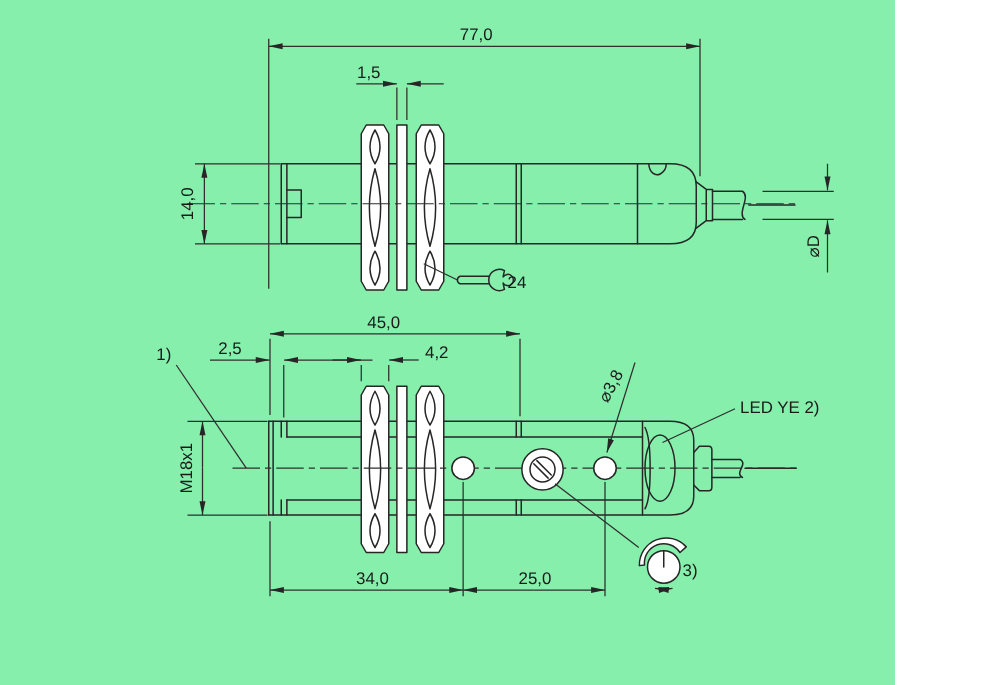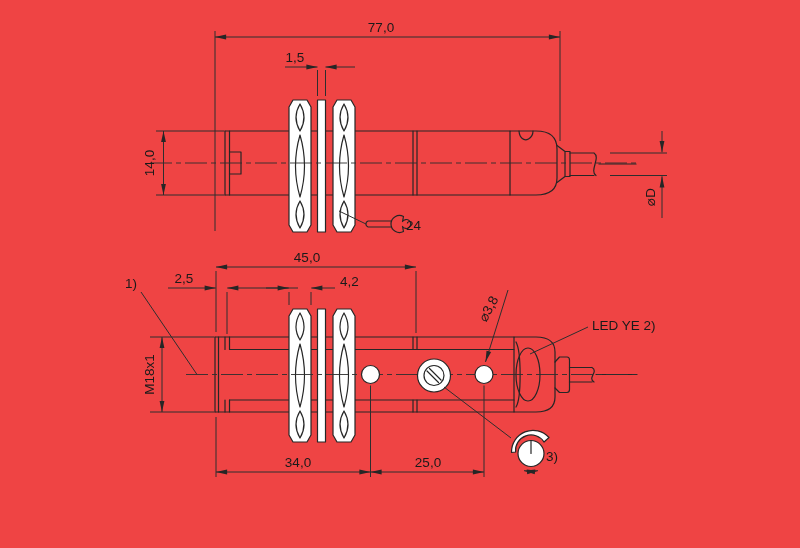--- a/index.html
+++ b/index.html
@@ -1,16 +1,16 @@
 <!DOCTYPE html>
 <html><head>
 <meta charset="utf-8">
 <style>
   html,body{margin:0;padding:0;background:#ffffff;}
-  .stage{width:800px;height:548px;position:relative;background:#ef4444;overflow:hidden;}
+  .stage{width:716px;height:548px;position:relative;background:#86efac;overflow:hidden;}
   svg{display:block;}
   .obj{fill:none;stroke:#262626;stroke-width:1.2;stroke-linecap:round;stroke-linejoin:round;}
   .objf{fill:#ffffff;stroke:#262626;stroke-width:1.2;stroke-linejoin:round;}
   .dim{fill:none;stroke:#2e2e2e;stroke-width:1;stroke-linecap:butt;}
   .cl{fill:none;stroke:#2e2e2e;stroke-width:0.9;stroke-dasharray:22 4 5 4;}
   .txt{font-family:"Liberation Sans","DejaVu Sans",sans-serif;font-size:13.5px;fill:#1a1a1a;}
 </style>
 </head>
 <body>
 

